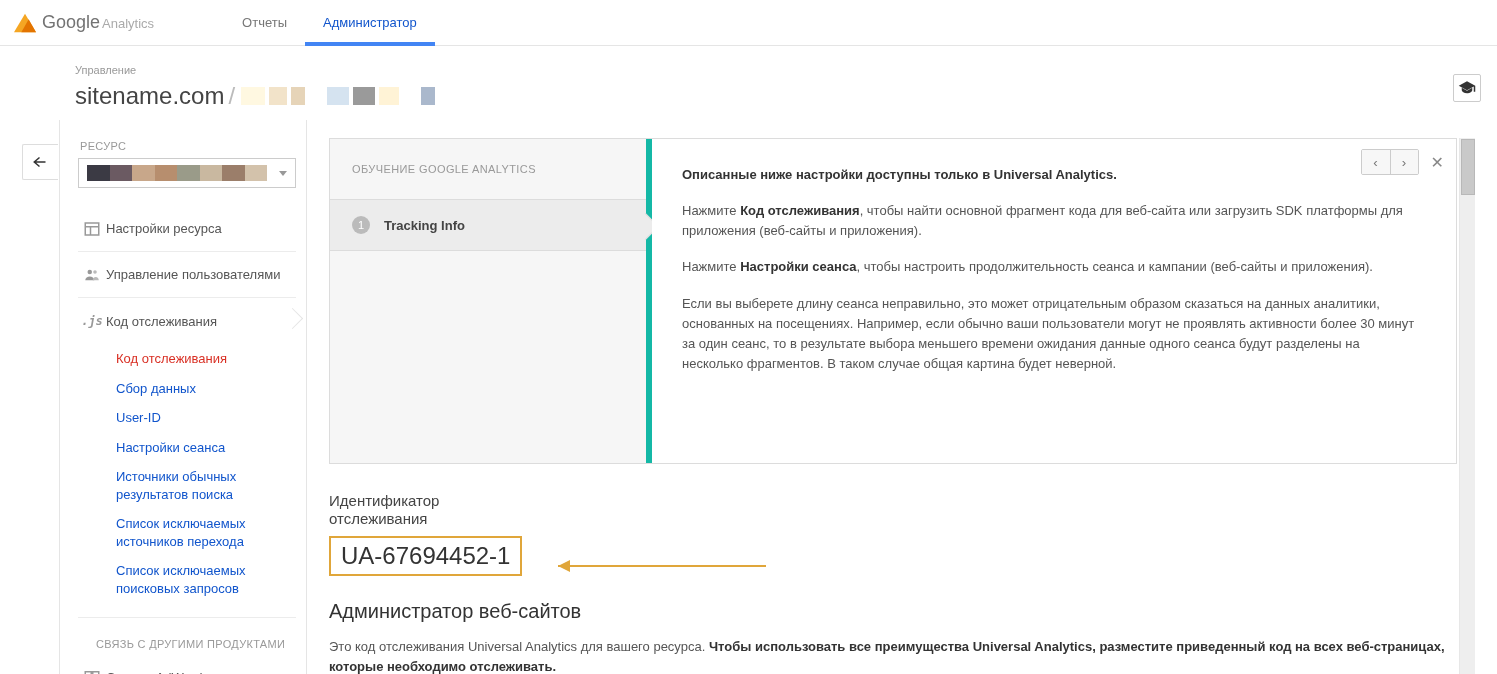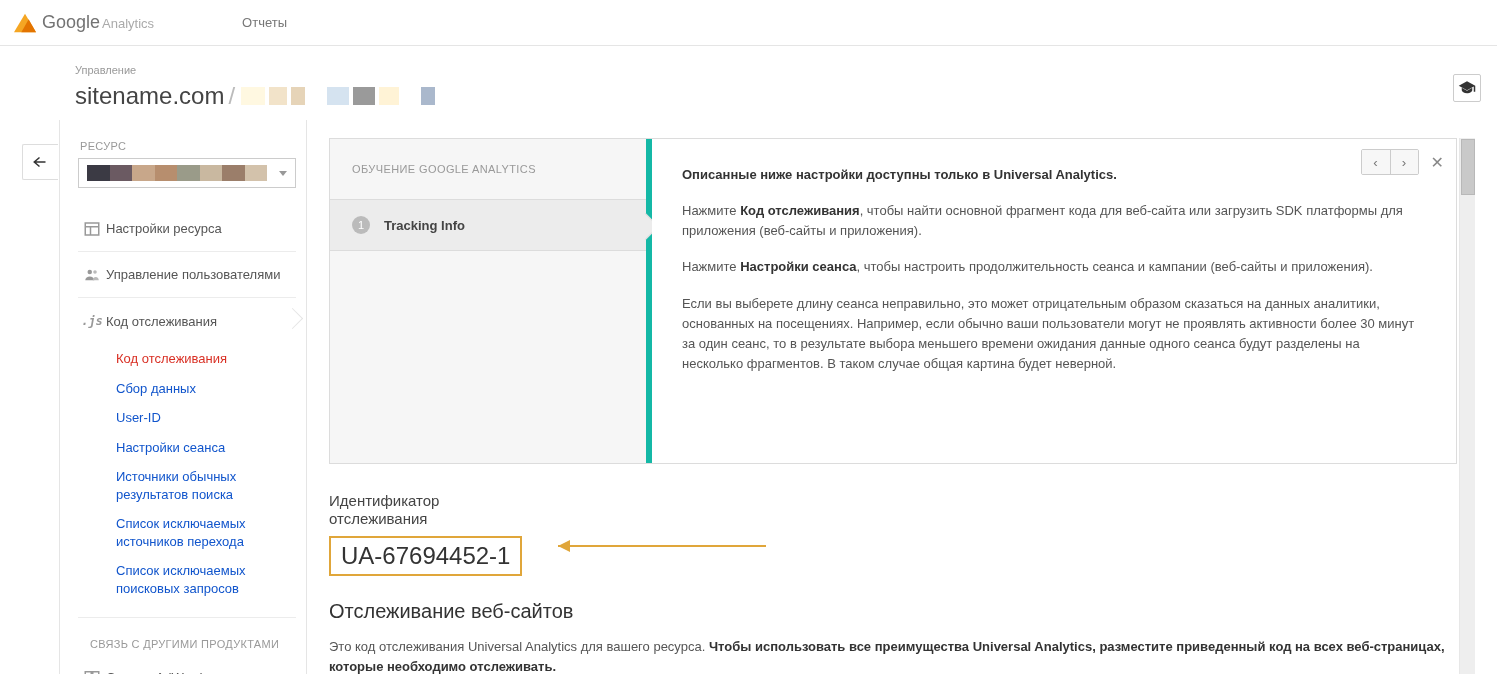--- a/index.html
+++ b/index.html
@@ -41,21 +41,21 @@
   .side-item{display:flex;align-items:center;height:46px;border-bottom:1px solid #ececec;color:#555;cursor:pointer}
   .side-item:last-of-type{border-bottom:1px solid #ececec}
   .side-item .ico{width:28px;display:flex;align-items:center;justify-content:center;color:#999;font-family:monospace;font-size:12px}
   .side-item .ico svg{width:18px;height:18px;fill:#999}
   .side-item .txt{flex:1}
   .side-item.expanded{border-bottom:none;position:relative}
   .side-item.expanded::after{content:"";position:absolute;right:-4px;top:13px;width:14px;height:14px;background:#fff;border-top:1px solid #e5e5e5;border-right:1px solid #e5e5e5;transform:rotate(45deg)}
   .sublist{padding-left:38px;border-bottom:1px solid #ececec;padding-bottom:14px}
   .sublist a{display:block;color:#1155cc;font-size:13px;line-height:1.35;padding:6px 0;cursor:pointer}
   .sublist a.active{color:#d93025}
-  .side-section{font-size:11px;color:#999;letter-spacing:.3px;margin:20px 0 4px 12px}
+  .side-section{font-size:11px;color:#999;letter-spacing:.3px;margin:20px 0 4px 18px}
 
   
   .main{flex:1;padding:18px 0 20px 22px;position:relative}
   .tutorial{border:1px solid #dcdcdc;display:flex;height:326px;margin-right:40px;position:relative}
   .tut-left{width:322px;background:#f6f6f6;border-right:6px solid #14b8a6}
   .tut-head{height:60px;display:flex;align-items:center;padding-left:22px;font-size:11px;color:#999;letter-spacing:.4px}
   .step{height:52px;background:#ececec;border-top:1px solid #dcdcdc;border-bottom:1px solid #dcdcdc;display:flex;align-items:center;padding-left:22px;position:relative}
   .step-num{width:18px;height:18px;border-radius:9px;background:#bbb;color:#fff;font-size:11px;display:flex;align-items:center;justify-content:center;margin-right:14px}
   .step-title{font-weight:bold;color:#444}
   .step::after{content:"";position:absolute;right:-9px;top:17px;width:18px;height:18px;background:#ececec;border-top:1px solid #dcdcdc;border-right:1px solid #dcdcdc;transform:rotate(45deg)}
@@ -66,21 +66,21 @@
   .pager button+button{border-left:1px solid #ccc}
   .close-x{cursor:pointer;color:#888;font-size:16px}
   .tut-title{font-size:20px;color:#222;line-height:1.35;margin-bottom:22px}
   .tut-body p{margin:0 0 16px 0;color:#555;line-height:1.55;font-size:13px}
   .tut-body strong{font-weight:bold;color:#333}
   .scroll-track{position:absolute;right:22px;top:18px;bottom:0;width:16px;border-left:1px solid #e7e7e7;background:#eee}
   .scroll-thumb{position:absolute;left:1px;top:1px;width:14px;height:56px;background:#c9c9c9;border:1px solid #b8b8b8;cursor:pointer}
 
   .tracking-area{margin-top:28px;max-width:1150px;margin-right:40px}
   .id-label{font-size:15px;color:#444;line-height:1.2}
-  .id-row{display:flex;align-items:flex-start;margin:8px 0 24px 0}
+  .id-row{display:flex;align-items:flex-end;margin:8px 0 24px 0}
   .id-box{border:2px solid #e0a63a;padding:4px 10px;font-size:24px;color:#333}
   .arrow-ann{margin-left:18px}
   .arrow-ann svg{display:block}
   .sect-h{font-size:20px;color:#333;margin:0 0 14px 0;font-weight:400}
   .sect-p{font-size:13px;color:#555;line-height:1.55}
   .sect-p strong{font-weight:bold;color:#333}
 </style>
 </head>
 <body>
 
@@ -90,20 +90,21 @@
       <svg viewBox="0 0 24 24">
           <polygon points="0,22 12,2 24,22" fill="#f5a623"></polygon>
           <polygon points="8,22 16,8 24,22" fill="#e37400"></polygon>
         </svg>
     </span>
     <span class="logo-google">Google</span>
     <span class="logo-analytics">Analytics</span>
   </div>
   <div class="nav-tabs">
     <div class="nav-tab">Отчеты</div>
+    <div class="nav-tab active">Администратор</div>
   </div>
 </div>
 
 <div class="page-head">
   <div class="crumb">Управление</div>
   <div class="title-line">
     <span class="site-title">sitename.com</span>
     <span class="slash">/</span>
     <span class="swatch-strip">
       <span class="sw" style="width:24px;background:#fff8e1"></span>
@@ -234,20 +235,20 @@
       <div class="id-label" style="max-width:160px">Идентификатор отслеживания</div>
       <div class="id-row">
         <div class="id-box">UA-67694452-1</div>
         <div class="arrow-ann">
           <svg width="230" height="20" viewBox="0 0 230 20">
               <line x1="18" y1="10" x2="226" y2="10" stroke="#e0a63a" stroke-width="2"></line>
               <polygon points="18,10 30,4 30,16" fill="#e0a63a"></polygon>
             </svg>
         </div>
       </div>
-      <h2 class="sect-h">Отслеживание веб-сайтов</h2>
+      <h2 class="sect-h">Администратор веб-сайтов</h2>
       <p class="sect-p">
         <span>Это код отслеживания Universal Analytics для вашего ресурса. </span><strong>Чтобы использовать все преимущества Universal Analytics, разместите приведенный код на всех веб-страницах, которые необходимо отслеживать.</strong>
       </p>
     </div>
 
   </div>
 </div>
 
 </body></html>

